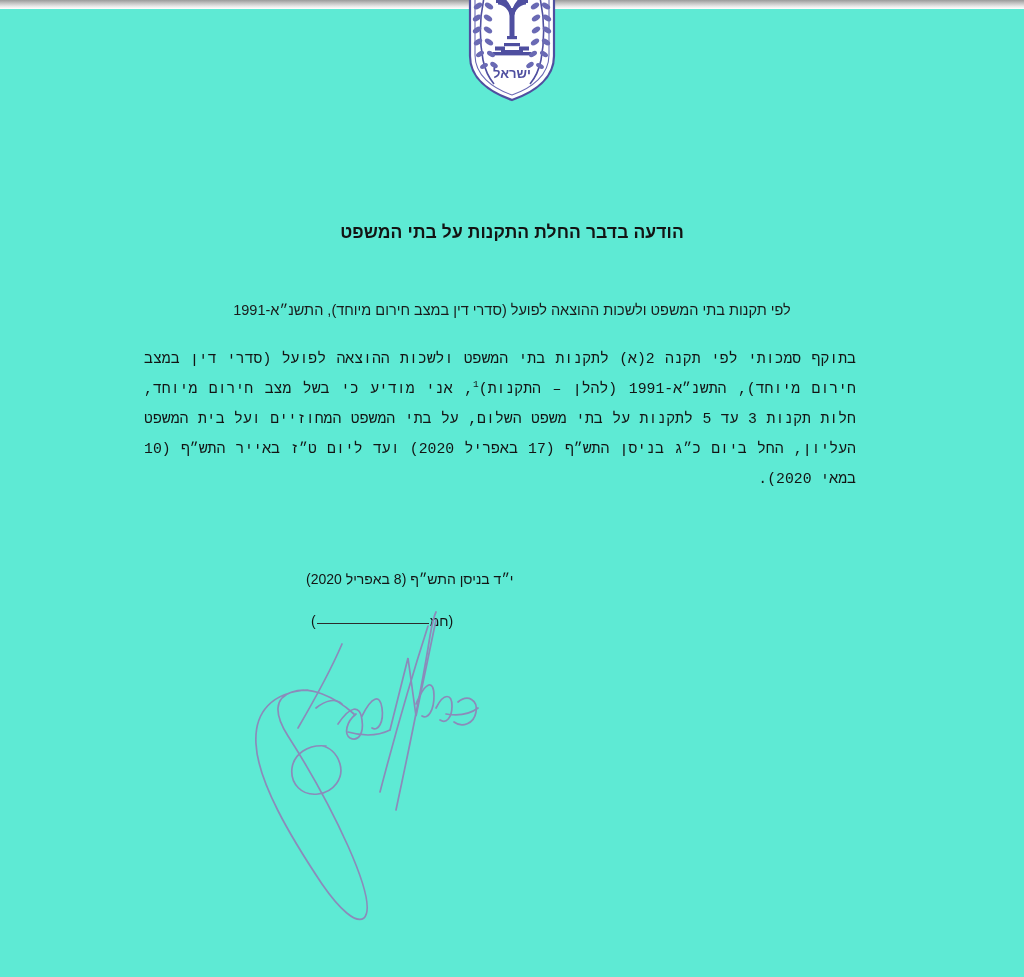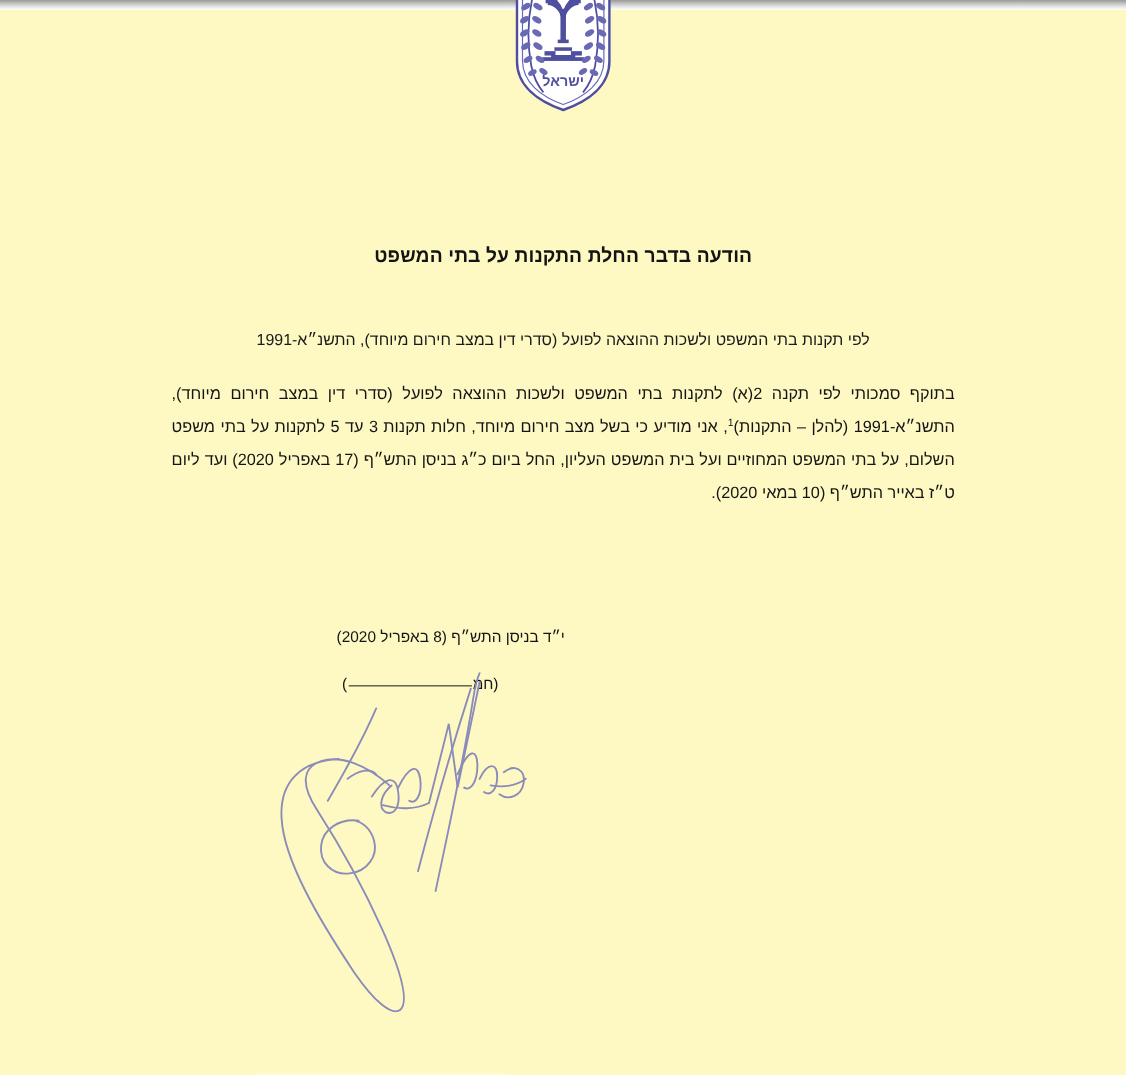--- a/index.html
+++ b/index.html
@@ -7,21 +7,21 @@
     padding: 0;
     background: #ffffff;
   }
   body {
     font-family: "Liberation Sans", "DejaVu Sans", sans-serif;
   }
   .page {
     position: relative;
     width: 1024px;
     height: 977px;
-    background: #fef9c3;
+    background: #5eead4;
     overflow: hidden;
   }
   
   .scan-edge {
     position: absolute;
     top: 0; left: 0;
     width: 1024px;
     height: 9px;
     background: linear-gradient(to bottom, #9a9a9a 0%, #bdbdbd 30%, #e8e8e8 70%, #ffffff 100%);
     pointer-events: none;
@@ -61,28 +61,29 @@
     font-weight: normal;
     color: #1a1a1a;
     direction: rtl;
     margin-top: 34px;
   }
 
   
   .body-block {
     position: absolute;
     top: 344px;
-    right: 156px;
+    right: 168px;
     width: 712px;
     direction: rtl;
     text-align: justify;
     text-align-last: right;
     font-size: 14.8px;
     line-height: 30px;
     color: #141414;
+    font-family: Liberation Mono, monospace;
   }
   .body-block sup {
     font-size: 9.5px;
     vertical-align: super;
     line-height: 0;
   }
 
   
   .sign-meta {
     position: absolute;

